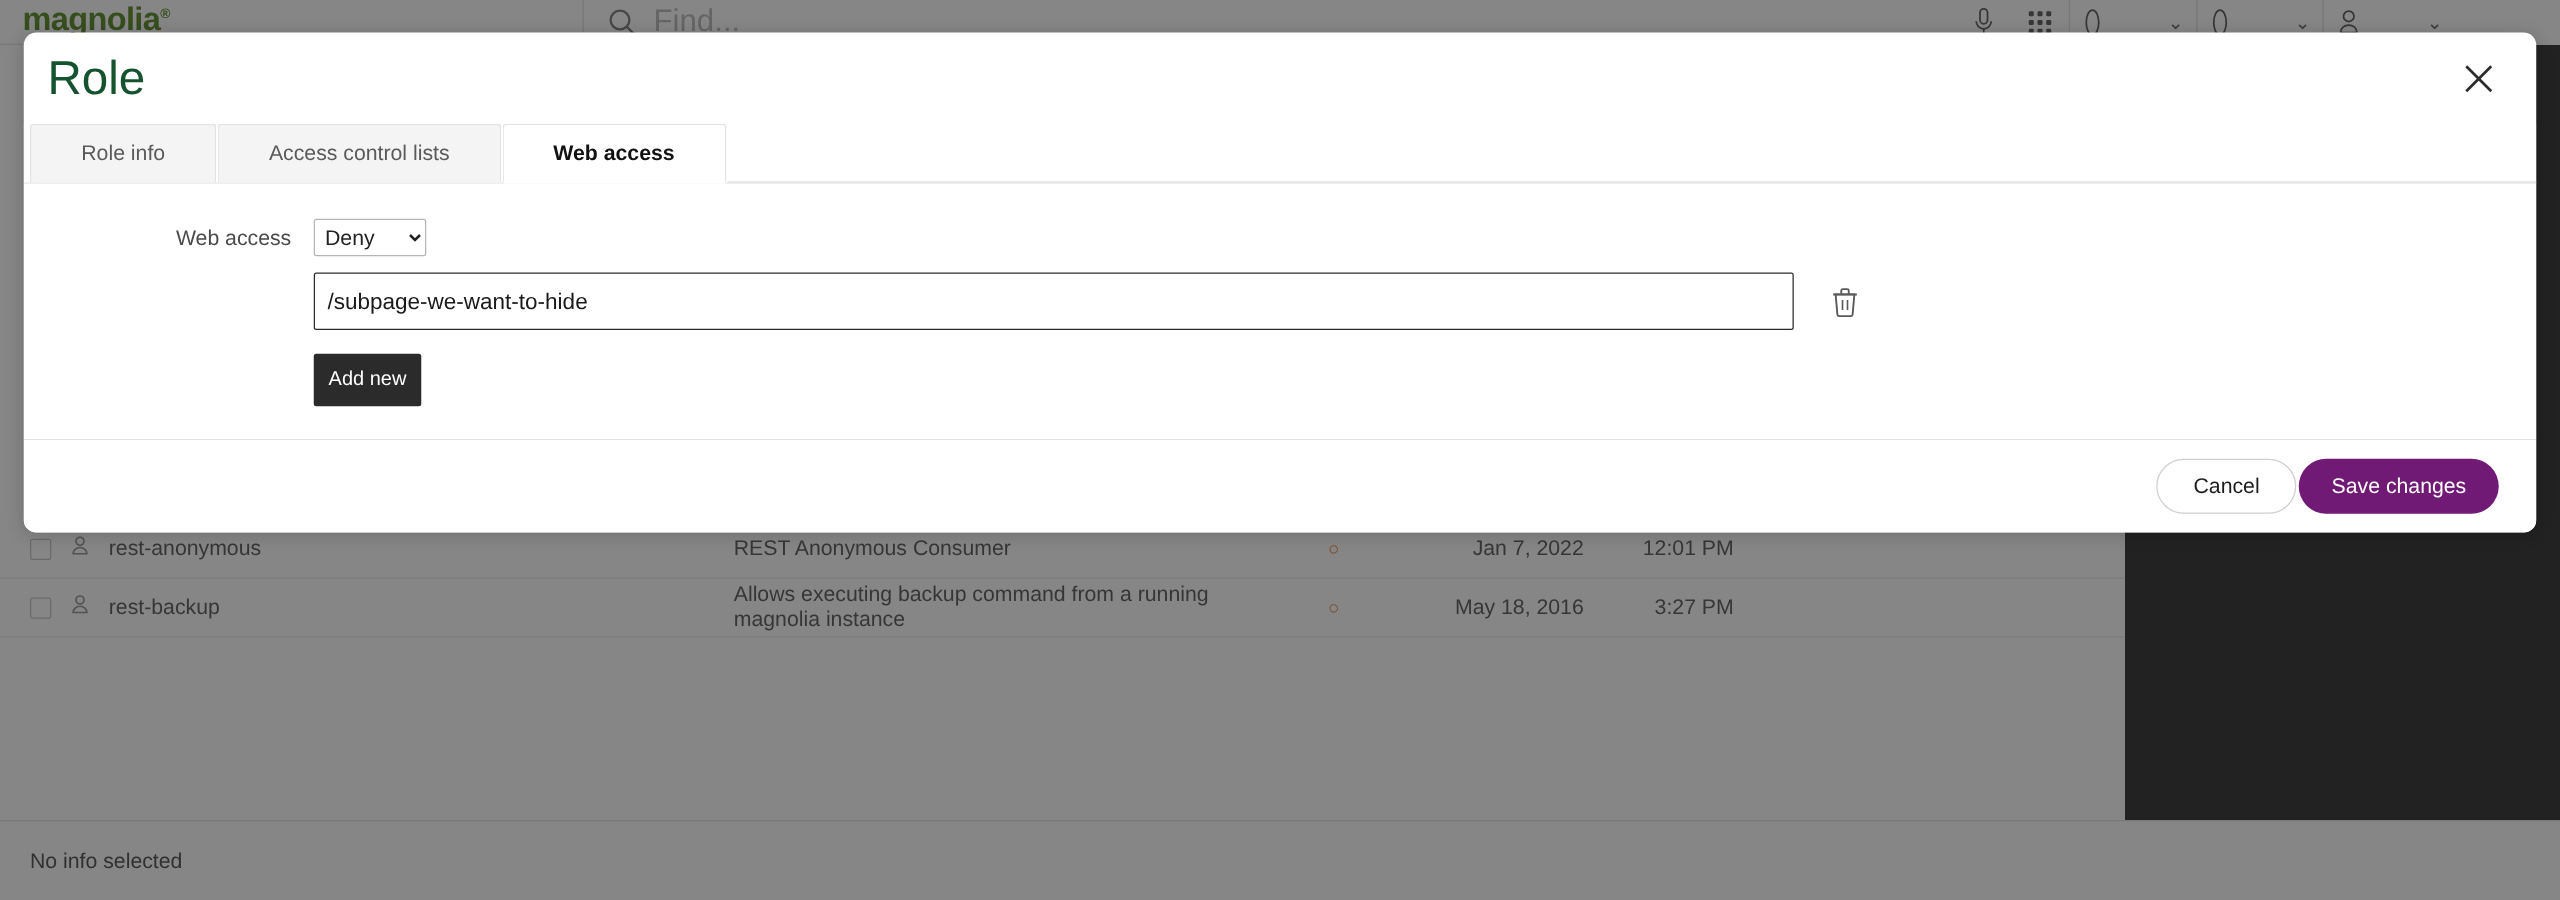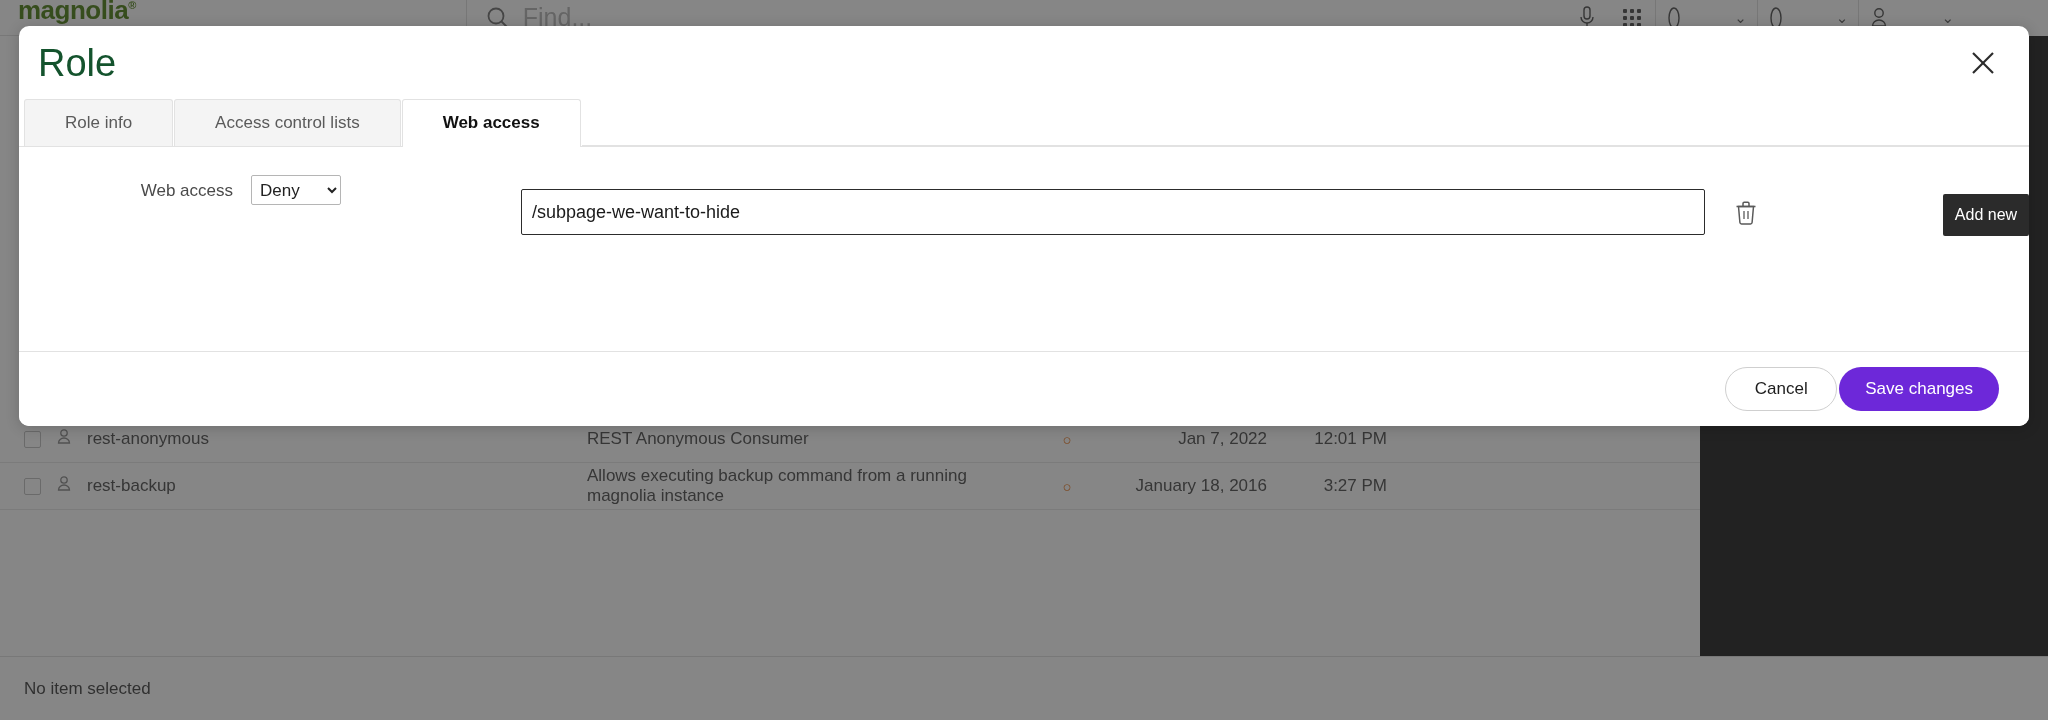--- a/index.html
+++ b/index.html
@@ -26,20 +26,21 @@
     background: #ffffff;
   }
 
   .bg-header {
     position: absolute;
     top: 0; left: 0;
     width: 1964px;
     height: 36px;
     background: #ffffff;
     display: flex;
+    align-items: center;
     border-bottom: 1px solid #e0e0e0;
   }
 
   .logo {
     margin-left: 18px;
     font-size: 26px;
     font-weight: bold;
     color: #4a7d10;
     letter-spacing: -0.5px;
     line-height: 1;
@@ -265,23 +266,22 @@
     text-align: right;
     padding-right: 18px;
     font-size: 17px;
     color: #4a4a4a;
     line-height: 32px;
     flex: 0 0 232px;
   }
   .field-controls {
     flex: 1;
     display: flex;
-    flex-direction: row;
+    flex-direction: column;
     gap: 0;
-    justify-content: space-between;
   }
 
   select.access-select {
     width: 90px;
     height: 30px;
     font-size: 17px;
     font-family: "Liberation Sans", sans-serif;
     color: #222;
     border: 1px solid #b5b5b5;
     border-radius: 2px;
@@ -350,21 +350,21 @@
     font-size: 17px;
     font-family: "Liberation Sans", sans-serif;
     cursor: pointer;
   }
   .btn-save {
     height: 44px;
     min-width: 152px;
     padding: 0 26px;
     border-radius: 22px;
     border: none;
-    background: #6d28d9;
+    background: #701a75;
     color: #ffffff;
     font-size: 17px;
     font-family: "Liberation Sans", sans-serif;
     cursor: pointer;
   }
 </style>
 </head>
 <body>
 
 <div id="app">
@@ -448,29 +448,29 @@
         <div class="chk"></div>
         <div class="ico">
           <svg width="16" height="18" viewBox="0 0 16 18">
             <circle cx="8" cy="5" r="3.2" fill="none" stroke="#888" stroke-width="1.3"></circle>
             <path d="M2.5 15 a5.5 5 0 0 1 11 0 z" fill="none" stroke="#888" stroke-width="1.3"></path>
           </svg>
         </div>
         <div class="c-name">rest-backup</div>
         <div class="c-desc">Allows executing backup command from a running magnolia instance</div>
         <div class="c-dot">○</div>
-        <div class="c-date">January 18, 2016</div>
+        <div class="c-date">May 18, 2016</div>
         <div class="c-time">3:27 PM</div>
       </div>
     </div>
 
     <div class="bg-dark-panel"></div>
 
     <div class="bg-statusbar">
-      <span>No item selected</span>
+      <span>No info selected</span>
     </div>
   </div>
 
   <div class="scrim"></div>
 
   <div class="dialog">
 
     <div class="dialog-header">
       <div class="dialog-title">Role</div>
       <div class="close-btn">

